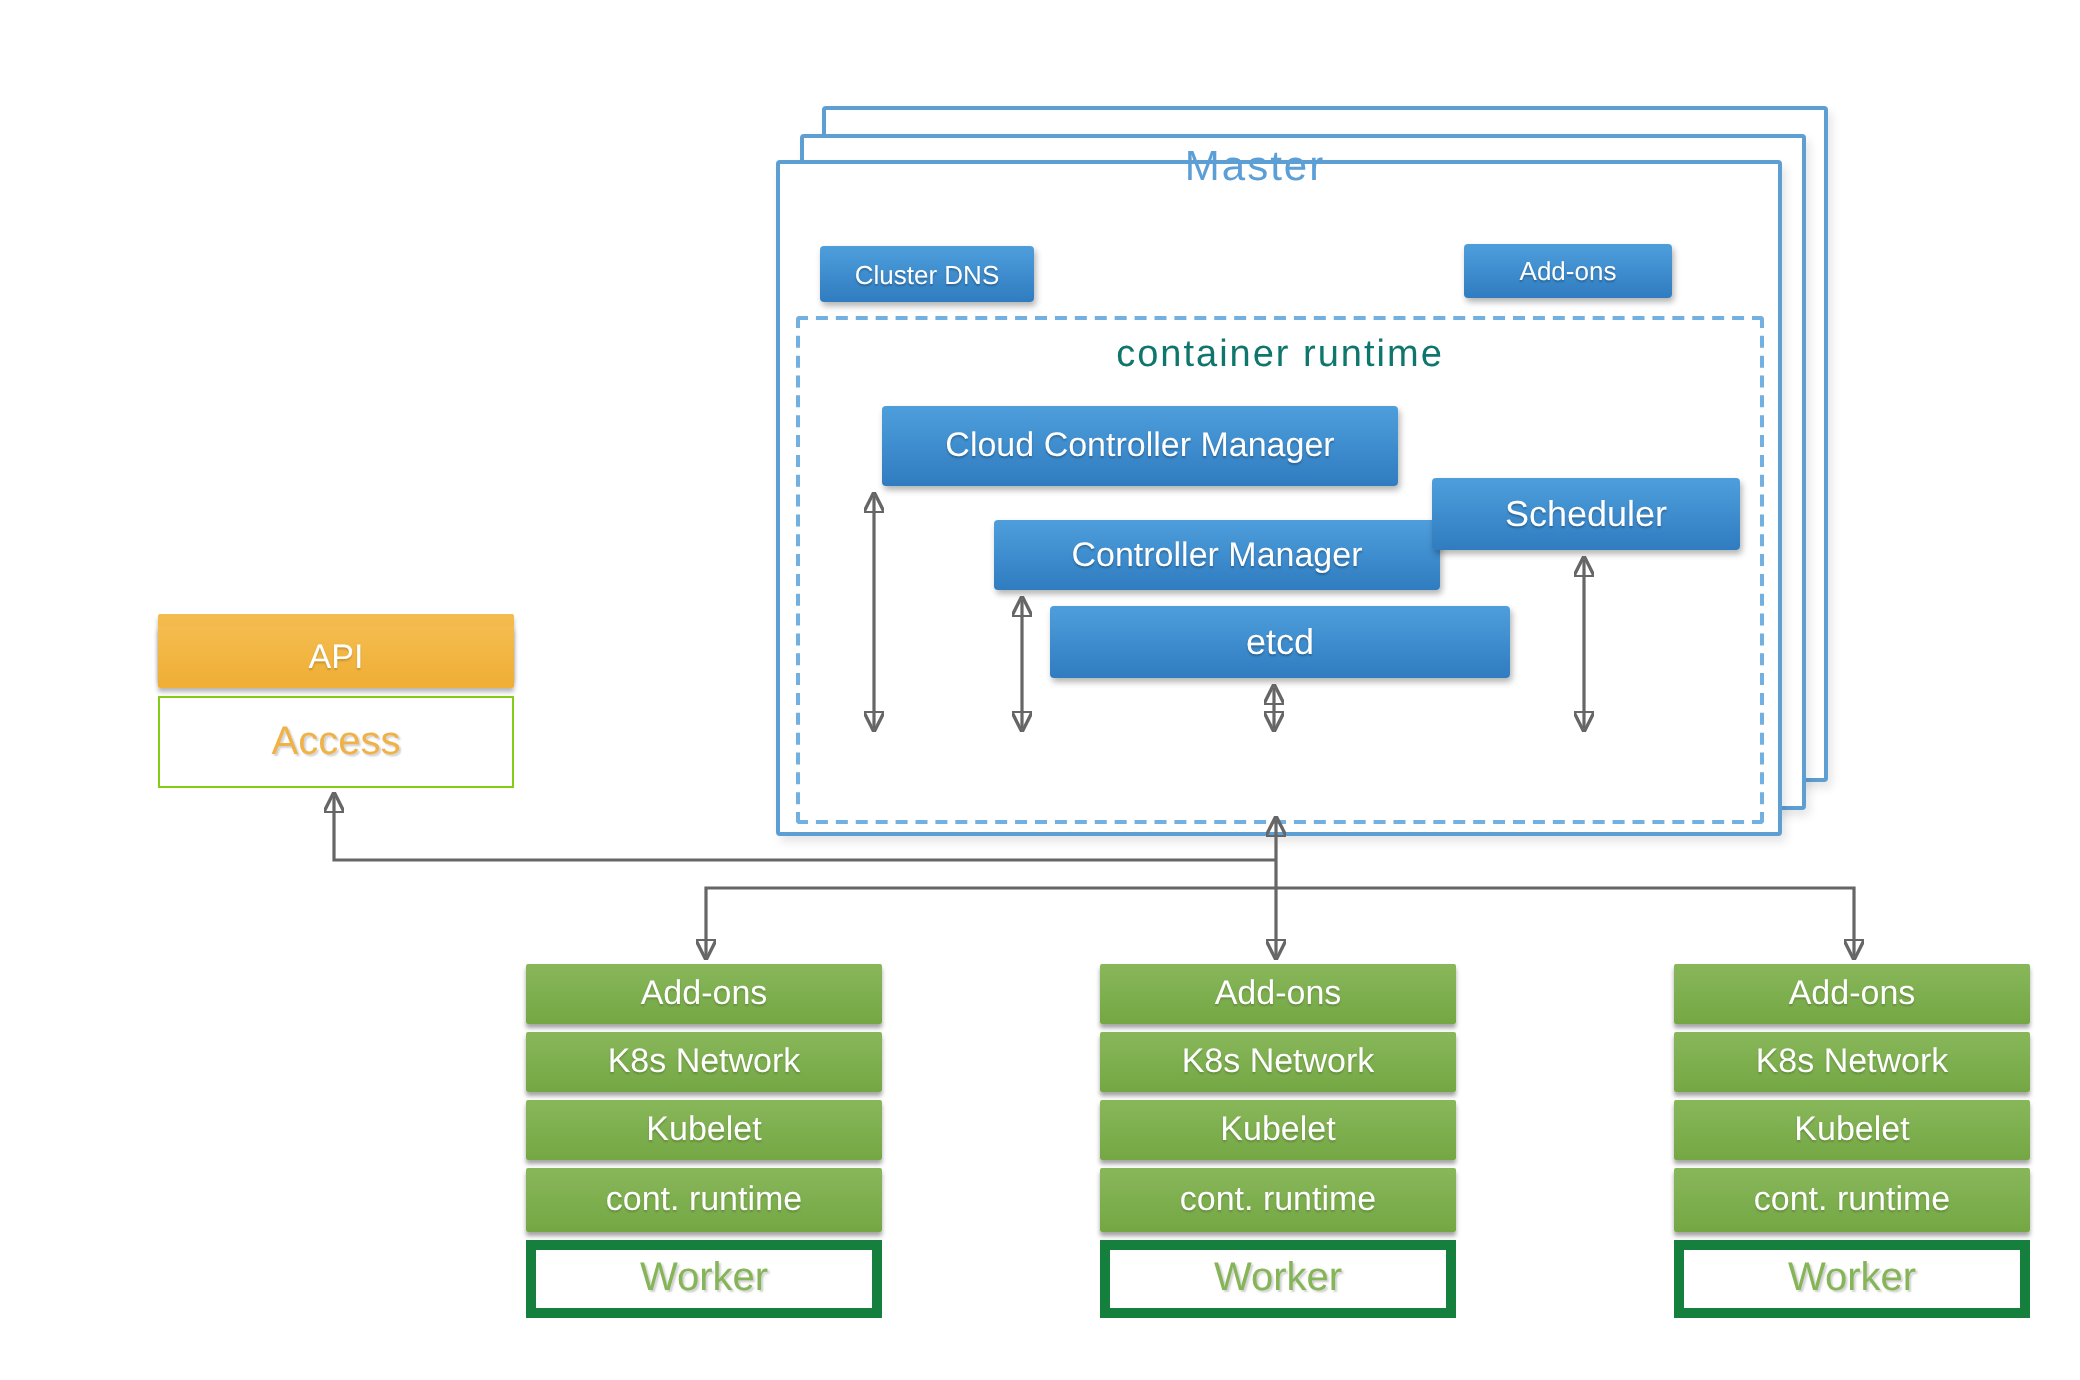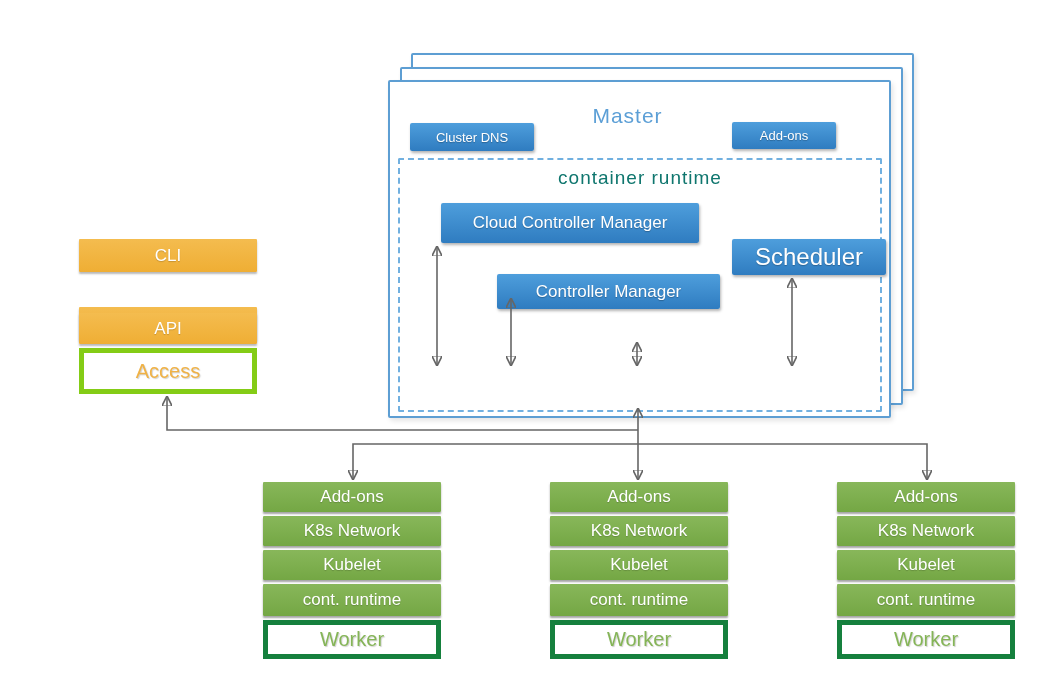--- a/index.html
+++ b/index.html
@@ -26,33 +26,33 @@
 
   
   .box-blue{
     background:linear-gradient(180deg,#4E9EDC 0%,#2F7CC0 100%);
     color:#ffffff;border-radius:2px;
     display:flex;align-items:center;justify-content:center;
     box-shadow:1px 2px 3px rgba(0,0,0,0.30);
     text-shadow:0 1px 1px rgba(0,0,0,0.25);
   }
   .f17{font-size:17px;margin-left:32px;}
-  .f18{font-size:24px;margin-left:16px;}
+  .f18{font-size:18px;}
   .f13{font-size:13px;}
 
   
   .bar-orange{
     background:linear-gradient(180deg,#F4BC4F 0%,#EFAE34 100%);
     color:#ffffff;font-size:17px;border-radius:1px;
     display:flex;align-items:center;justify-content:center;
     box-shadow:0 2px 2px rgba(100,100,100,0.45);
     text-shadow:0 1px 1px rgba(0,0,0,0.18);
   }
   .base-orange{
-    background:#ffffff;border:5px solid #84cc16;color:#F0B246;
+    background:#ffffff;border:1px solid #84cc16;color:#F0B246;
     font-size:20px;display:flex;align-items:center;justify-content:center;
     text-shadow:1px 1px 1px rgba(120,120,120,0.35);
   }
 
   
   .bar-green{
     background:linear-gradient(180deg,#88B75A 0%,#74A744 100%);
     color:#ffffff;font-size:17px;border-radius:1px;
     display:flex;align-items:center;justify-content:center;
     box-shadow:0 2px 2px rgba(90,90,90,0.55);
@@ -71,33 +71,33 @@
 </style>
 </head>
 <body>
 
 <div id="canvas">
 
   <div class="abs page-layer" style="left:411px;top:53px;width:503px;height:338px;"></div>
   <div class="abs page-layer" style="left:400px;top:67px;width:503px;height:338px;"></div>
   <div class="abs page-layer" style="left:388px;top:80px;width:503px;height:338px;"></div>
 
-  <div class="abs master-title" style="left:388px;top:104px;width:479px;">Master</div>
+  <div class="abs master-title" style="left:388px;top:72px;width:479px;">Master</div>
 
-  <div class="abs box-blue f13" style="left:410px;top:123px;width:124px;height:28px;">Cluster DNS</div>
+  <div class="abs box-blue f13" style="left:410px;top:123px;width:107px;height:28px;">Cluster DNS</div>
   <div class="abs box-blue f13" style="left:732px;top:122px;width:104px;height:27px;">Add-ons</div>
 
   <div class="abs dashed-box" style="left:398px;top:158px;width:484px;height:254px;"></div>
   <div class="abs cr-title" style="left:398px;top:167px;width:484px;">container runtime</div>
 
   <div class="abs box-blue f17" style="left:409px;top:203px;width:258px;height:40px;">Cloud Controller Manager</div>
-  <div class="abs box-blue f17" style="left:465px;top:274px;width:223px;height:35px;">Controller Manager</div>
+  <div class="abs box-blue f17" style="left:465px;top:260px;width:223px;height:35px;">Controller Manager</div>
   <div class="abs box-blue f18" style="left:716px;top:239px;width:154px;height:36px;">Scheduler</div>
+  <div class="abs box-blue f18" style="left:525px;top:303px;width:230px;height:36px;">etcd</div>
 
-  <div class="abs bar-orange" style="left:79px;top:239px;width:178px;height:33px;">CLI</div>
   <div class="abs bar-orange" style="left:79px;top:276px;width:178px;height:33px;margin-top:31px;">UI</div>
   <div class="abs bar-orange" style="left:79px;top:313px;width:178px;height:31px;">API</div>
   <div class="abs base-orange" style="left:79px;top:348px;width:178px;height:46px;">Access</div>
 
   <div>
     <div class="abs bar-green" style="left:263px;top:482px;width:178px;height:30px;">Add-ons</div>
     <div class="abs bar-green" style="left:263px;top:516px;width:178px;height:30px;">K8s Network</div>
     <div class="abs bar-green" style="left:263px;top:550px;width:178px;height:30px;">Kubelet</div>
     <div class="abs bar-green" style="left:263px;top:584px;width:178px;height:32px;">cont. runtime</div>
     <div class="abs base-green" style="left:263px;top:620px;width:178px;height:39px;">Worker</div>

